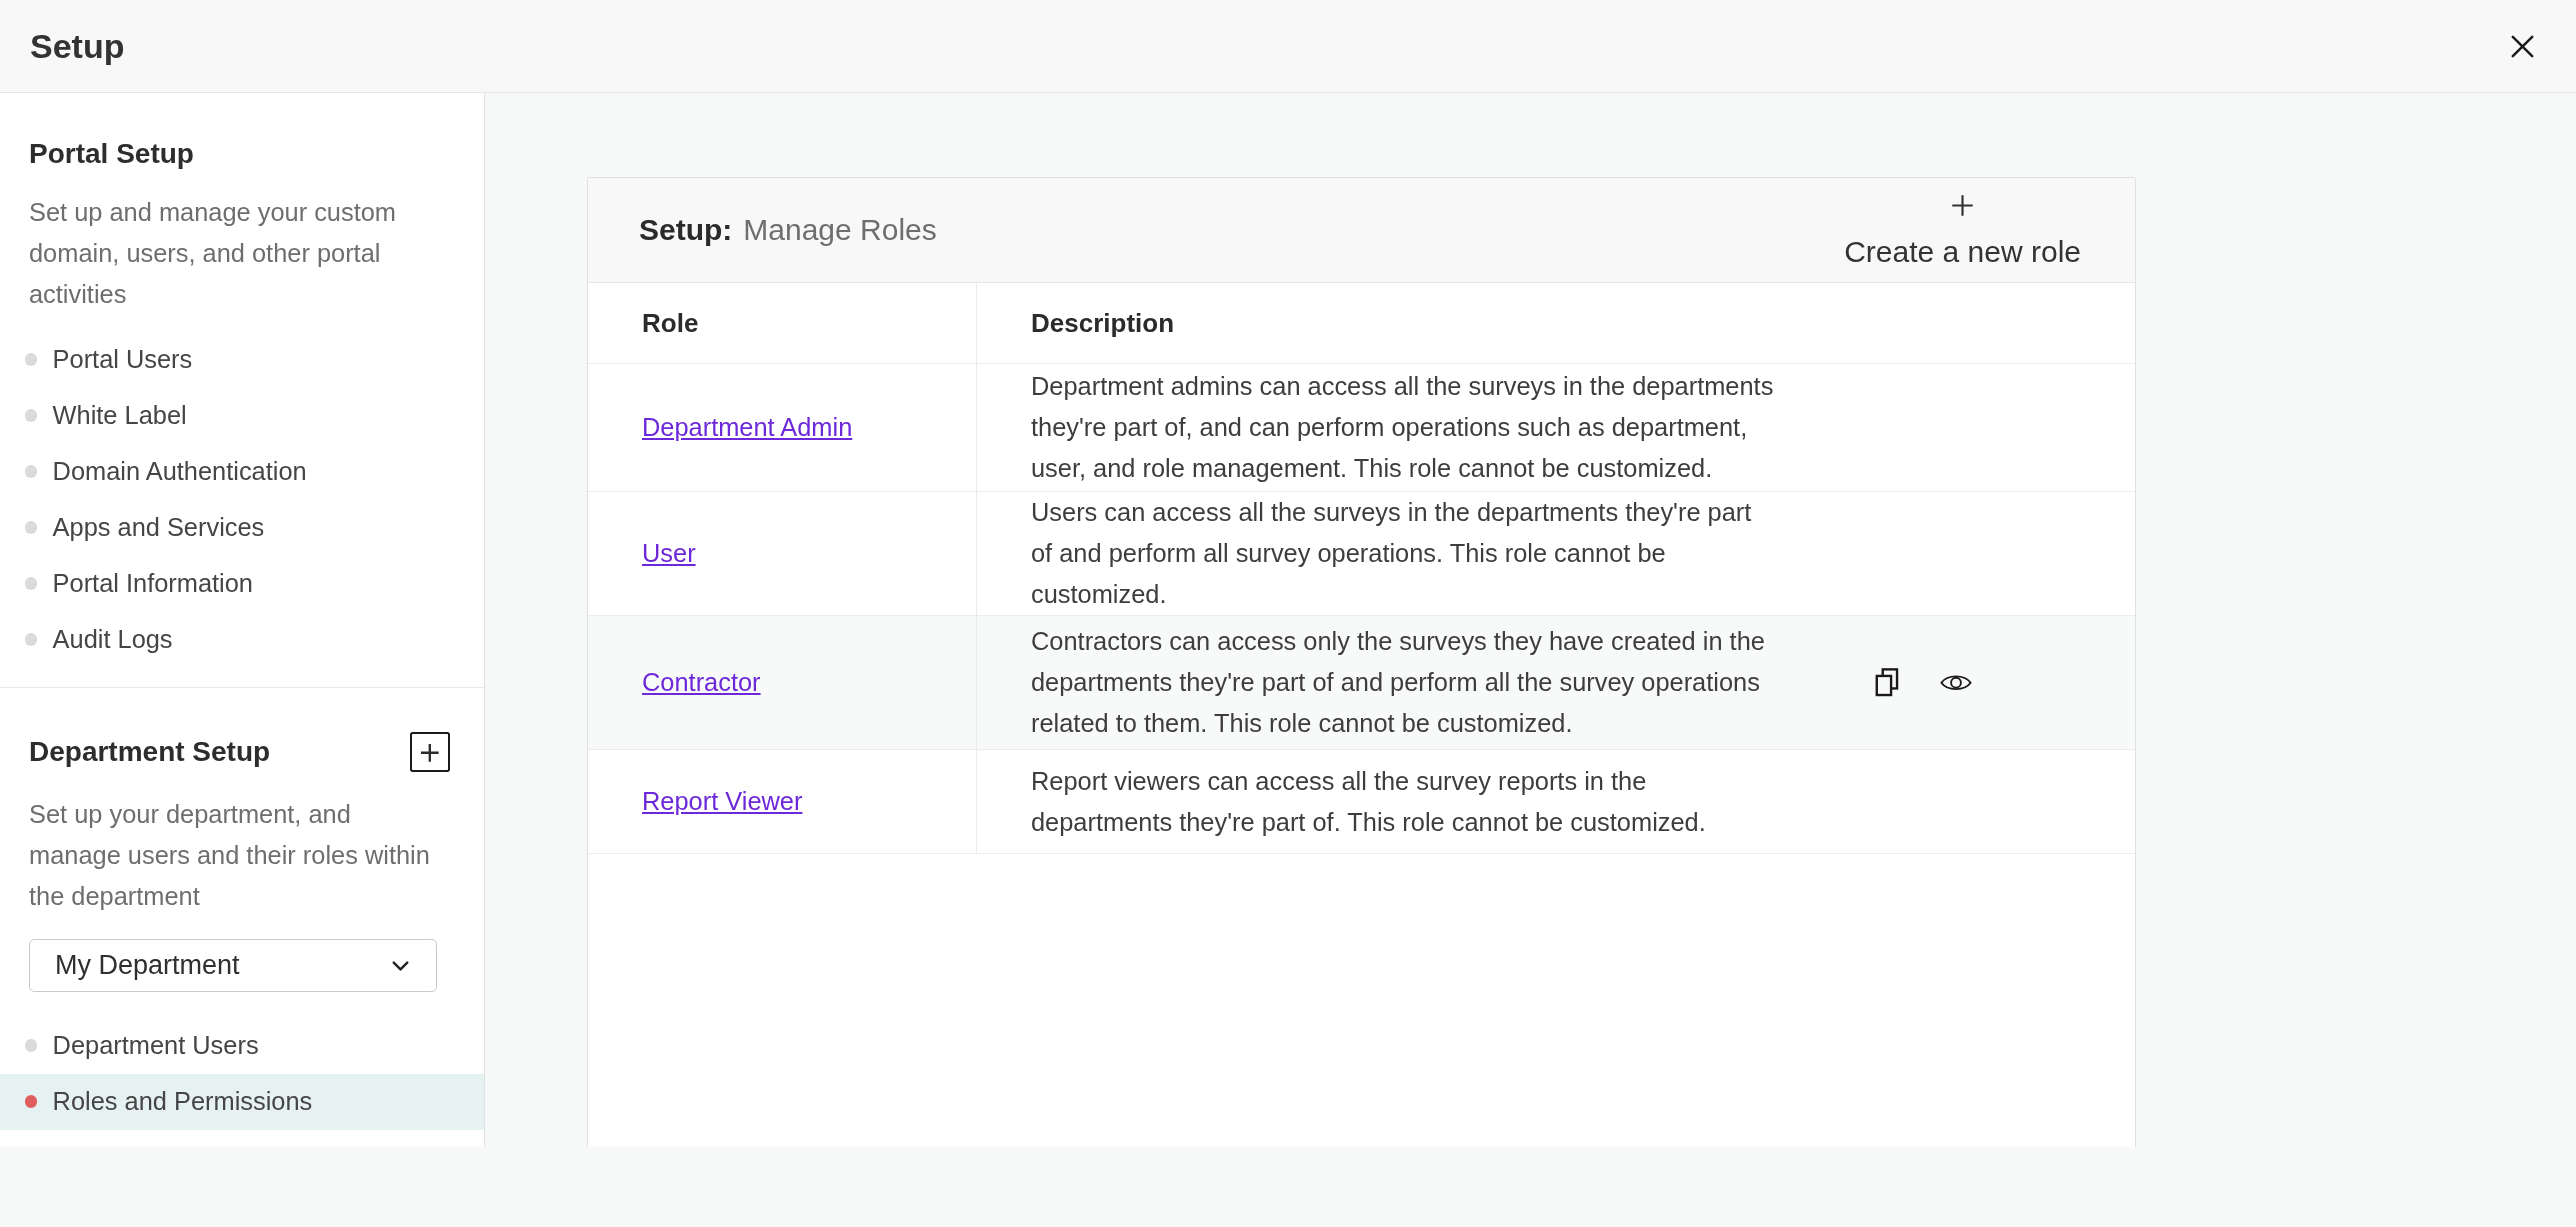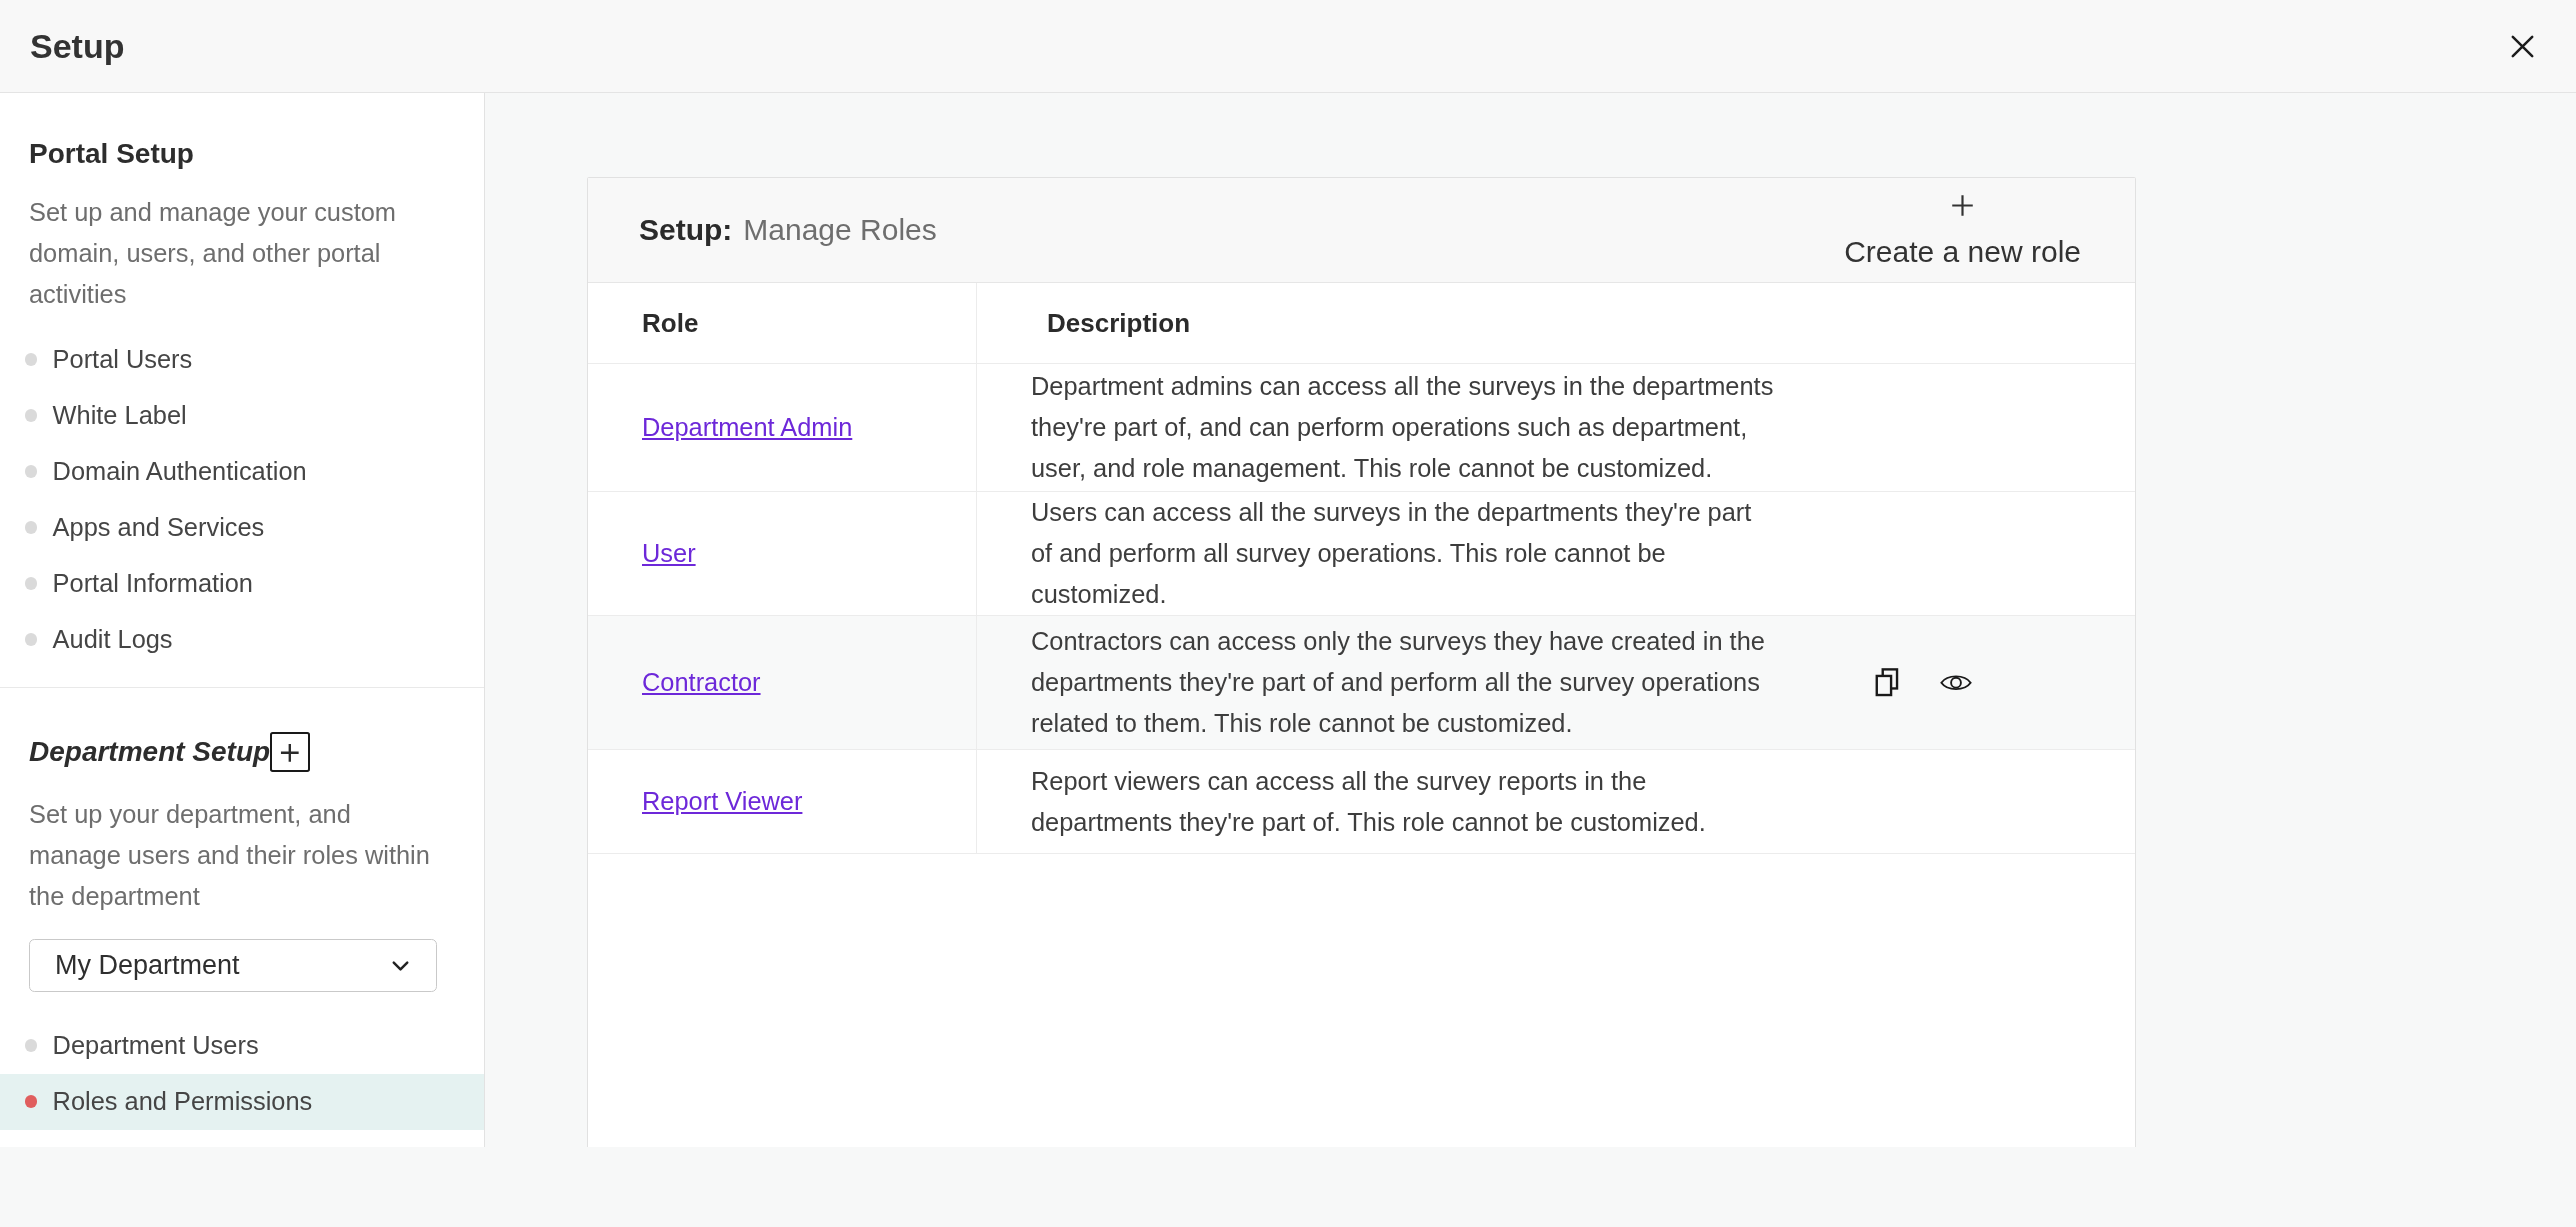--- a/index.html
+++ b/index.html
@@ -19,36 +19,36 @@
   .side-title{font-size:28px;font-weight:700;color:#2d2d2d;margin:0 29px;}
   .side-desc{font-size:25.4px;line-height:41px;color:#6e6e6e;margin:22px 36px 0 29px;}
   .side-nav{margin-top:16.3px;}
   .nav-item{height:56px;display:flex;align-items:center;padding-left:24.5px;cursor:pointer;}
   .nav-item .dot{width:12.7px;height:12.7px;border-radius:50%;background:#dadada;margin-right:15.4px;flex:none;}
   .nav-item .lbl{font-size:25.4px;color:#454545;}
   .nav-item.active{background:#e5f2f1;}
   .nav-item.active .dot{background:#e05e5e;}
 
   .side-section.dept{border-top:1.8px solid #e9e9e9;margin-top:20px;padding-top:44px;}
-  .dept-head{display:flex;align-items:center;margin:0 34px 0 29px;font-style:italic;}
+  .dept-head{display:flex;align-items:center;justify-content:space-between;margin:0 34px 0 29px;}
   .plus-btn{width:40px;height:40px;border:2.7px solid #191919;border-radius:2.7px;background:#fff;display:flex;align-items:center;justify-content:center;box-sizing:border-box;padding:0;cursor:pointer;}
   .dept-select{margin:22px 29px 0;width:408px;height:53px;border:1.8px solid #c9c9c9;border-radius:5.4px;background:#fff;display:flex;align-items:center;justify-content:space-between;padding:0 22px 0 25px;box-sizing:border-box;cursor:pointer;}
   .dept-select .val{font-size:27px;color:#2f2f2f;}
   .side-section.dept .side-nav{margin-top:25.4px;}
 
   
   .main{flex:1;position:relative;background:#f7f8f8;min-width:0;}
   .card{position:absolute;left:102px;top:84px;width:1549px;height:1004px;background:#fff;border:1.8px solid #e1e1e1;border-radius:1.8px;box-sizing:border-box;display:flex;flex-direction:column;overflow:hidden;}
   .card-head{height:105px;flex:none;background:#f8f8f8;border-bottom:1.8px solid #e6e6e6;display:flex;align-items:center;justify-content:space-between;padding:0 54px 0 51px;box-sizing:border-box;gap:45px;}
   .card-title{font-size:30px;display:flex;align-items:baseline;}
   .card-title .pre{font-weight:700;color:#2b2b2b;}
   .card-title .sub{color:#6e6e6e;margin-left:11px;}
   .create-btn{display:flex;align-items:center;gap:14.5px;background:none;border:none;font-size:30px;color:#333;font-family:inherit;cursor:pointer;padding:0;flex-direction:column;}
 
-  .tbl-head{display:flex;height:80px;flex:none;gap:16px;}
+  .tbl-head{display:flex;height:80px;flex:none;}
   .cell-role{width:389px;flex:none;box-sizing:border-box;border-right:1.8px solid #ececec;display:flex;align-items:center;padding-left:54px;}
   .cell-desc{flex:1;display:flex;align-items:center;padding-left:54px;box-sizing:border-box;min-width:0;}
   .tbl-head .cell-role,.tbl-head .cell-desc{font-weight:700;font-size:26px;color:#2b2b2b;}
   .tbl-row{display:flex;border-top:1.8px solid #ececec;}
   .tbl-row .cell-role{font-size:25.4px;color:#6d28d9;text-decoration:underline;}
   .desc-text{font-size:25.4px;line-height:41px;color:#3d3d3d;max-width:744px;}
   .tbl-row.r1{min-height:127px;}
   .tbl-row.r2{min-height:102px;}
   .tbl-row.r3{min-height:133px;background:#f8f9f9;}
   .tbl-row.r4{min-height:103px;border-bottom:1.8px solid #ececec;}

